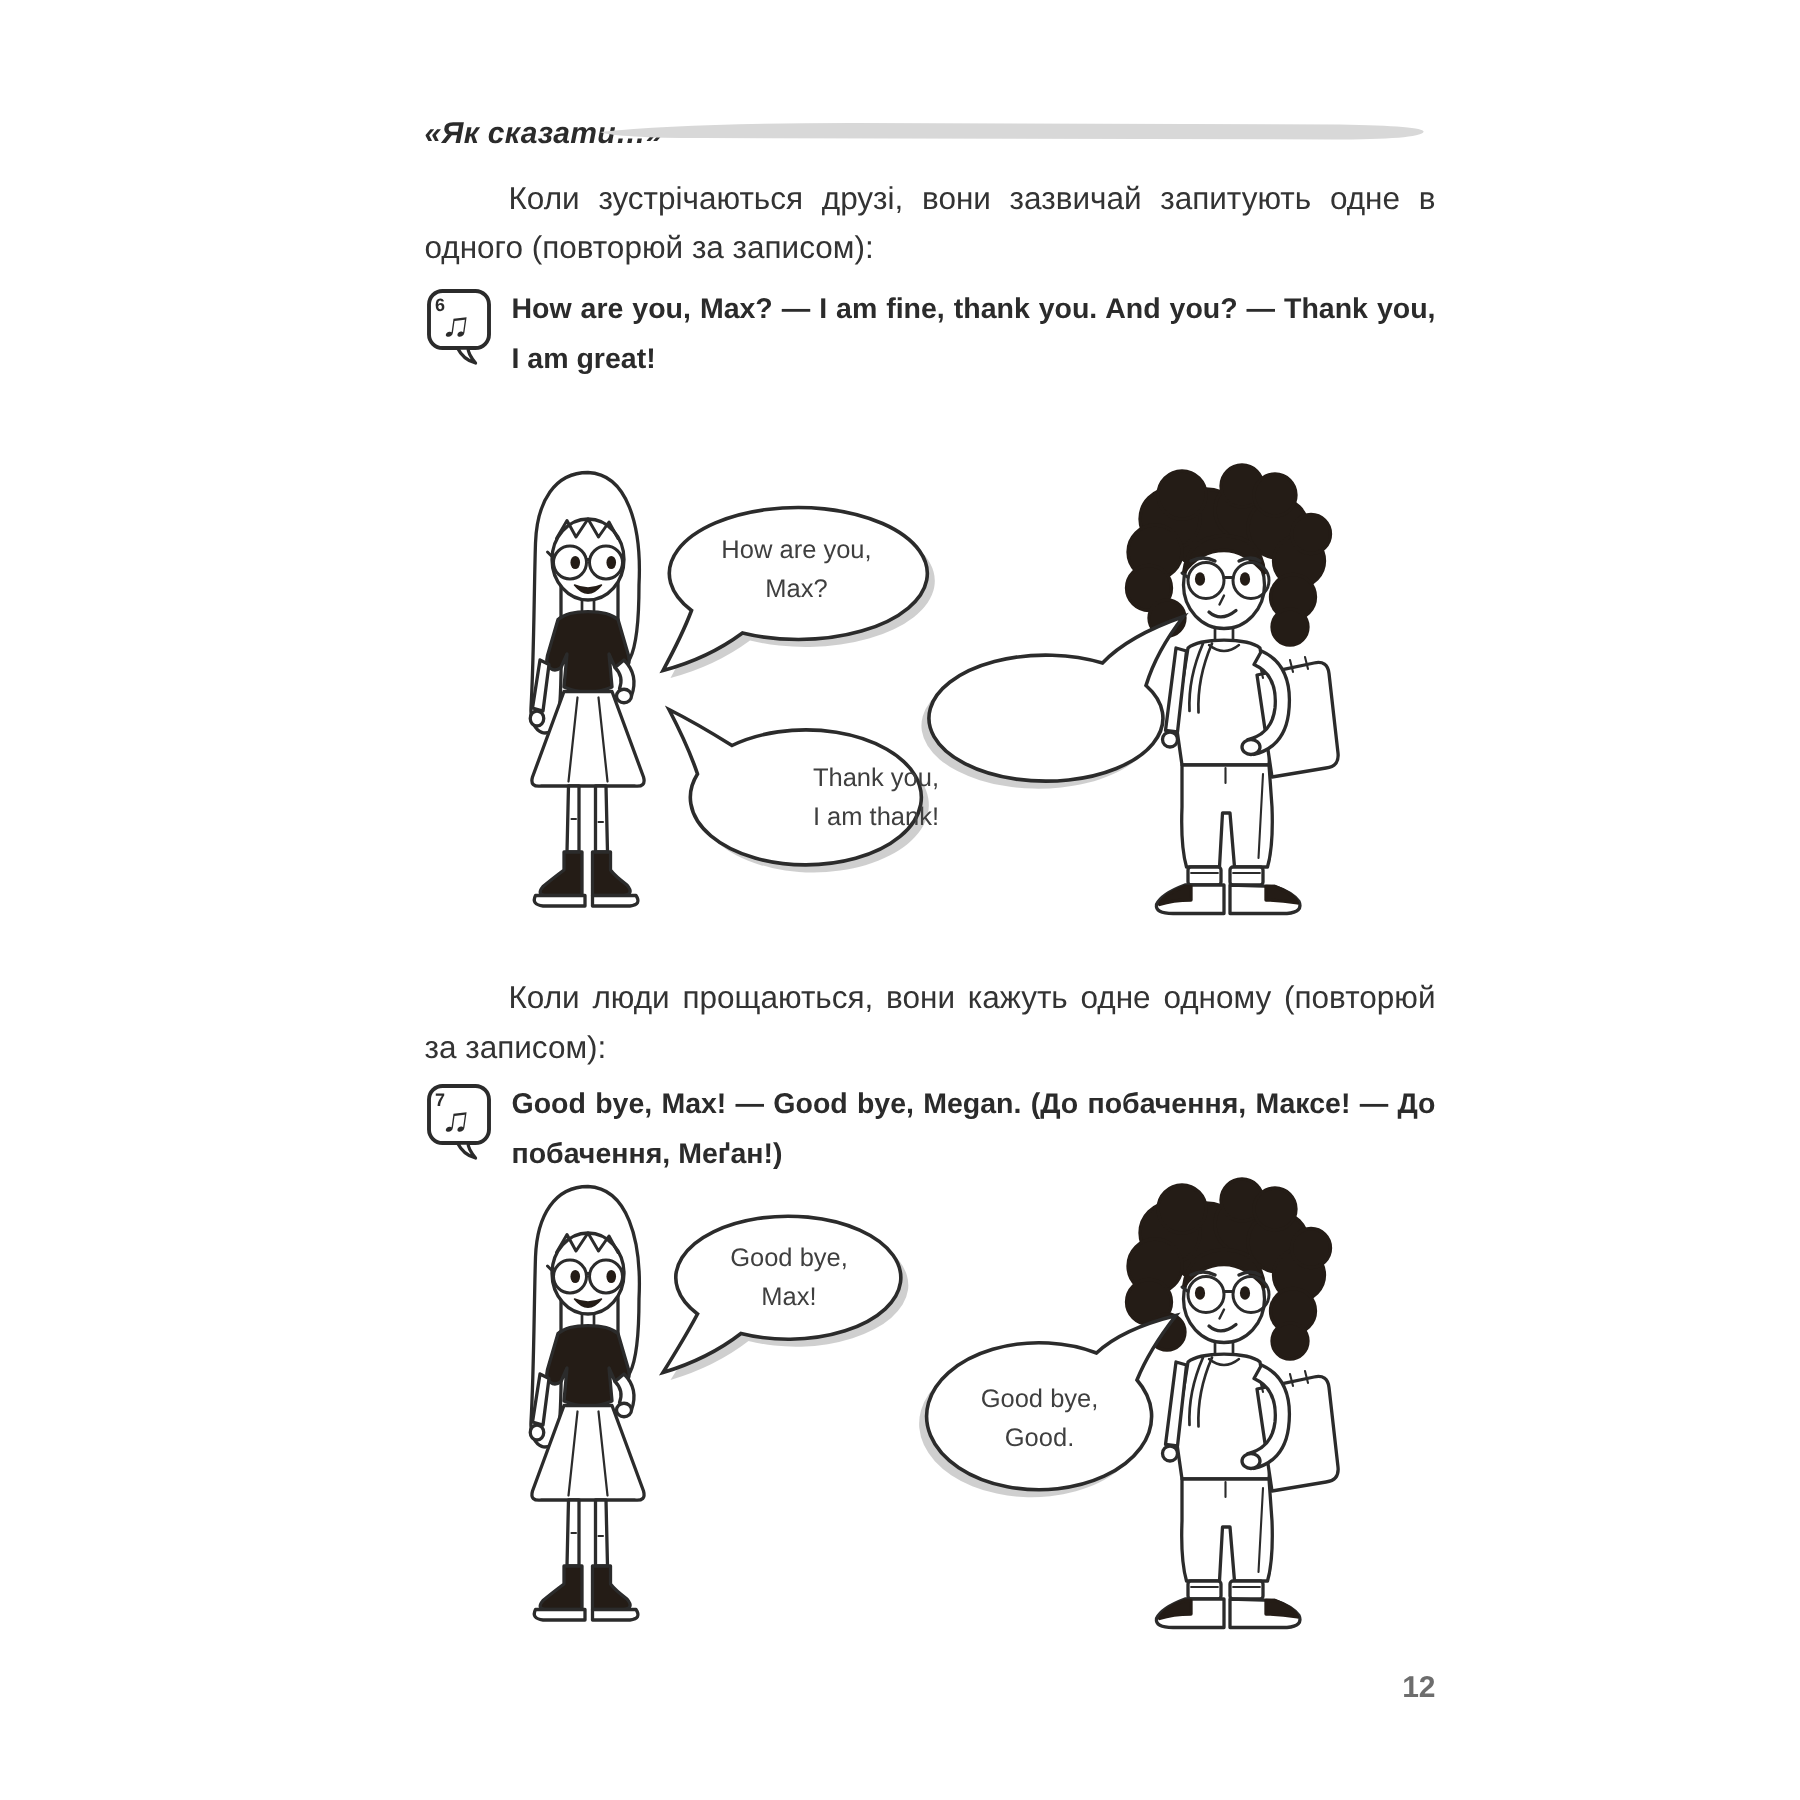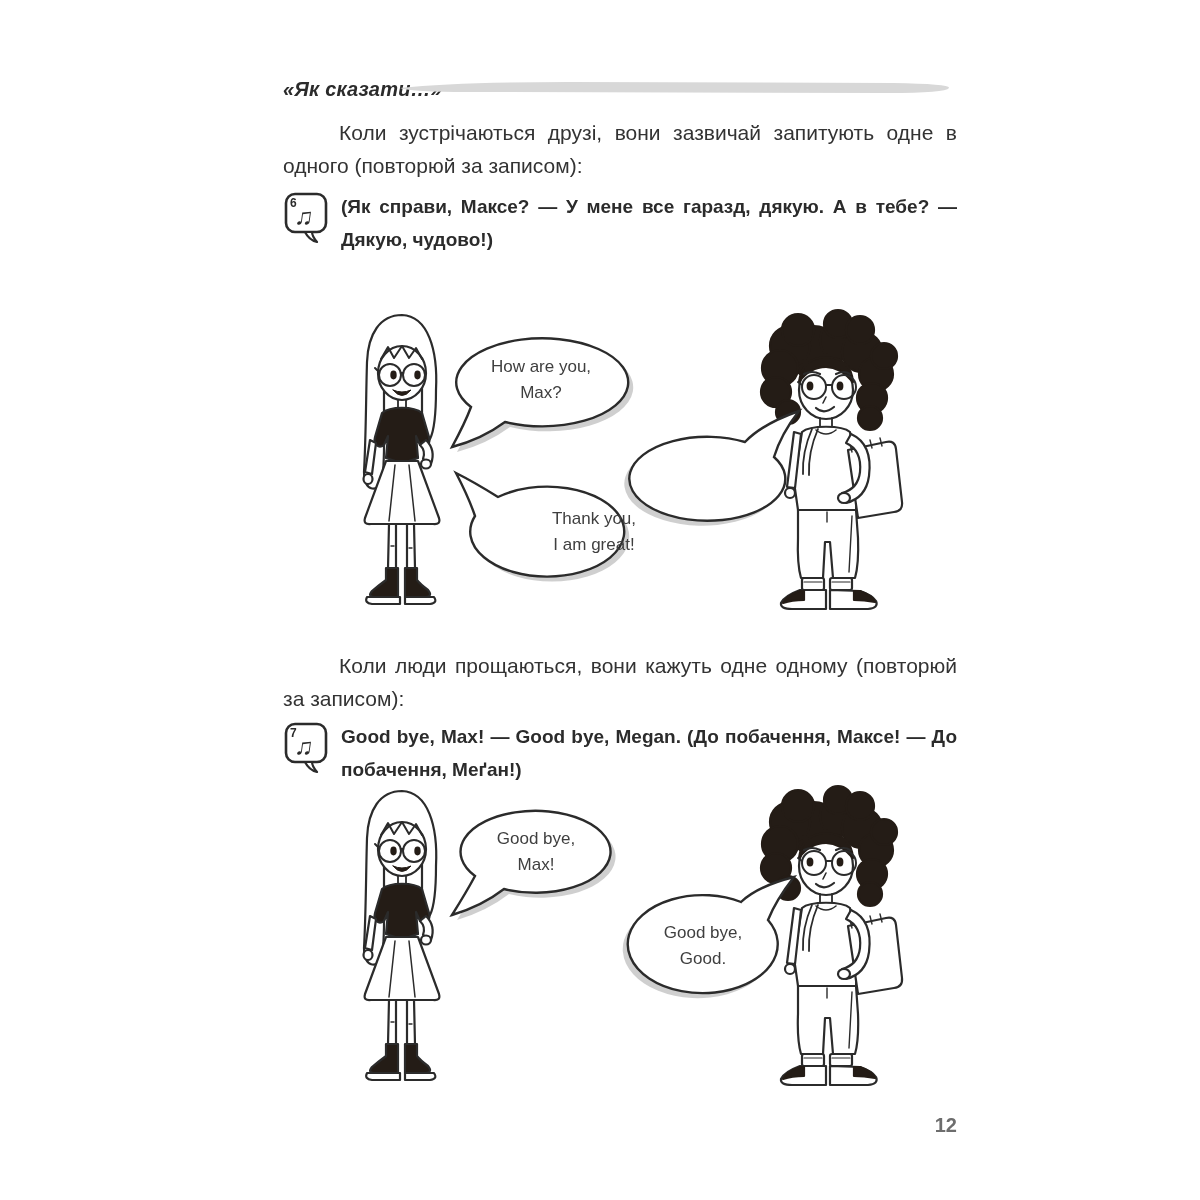--- a/index.html
+++ b/index.html
@@ -22,21 +22,21 @@
   #para1{top:116px;}
   #para2{top:649px;}
   .dialog{left:284px;width:676px;display:flex;align-items:flex-start;}
   #dialog6{top:190px;}
   #dialog7{top:720px;}
   .dialog .dtext{
     margin-left:13px;width:616px;font-size:19px;font-weight:bold;
     line-height:33px;text-align:justify;color:#2b2b2b;
   }
   .track-icon{flex:0 0 44px;margin-top:2px;}
-  .scene{left:294px;width:674px;}
+  .scene{left:284px;width:674px;}
   #scene1{top:306px;height:322px;}
   #scene2{top:780px;height:318px;}
   .scene svg.art{position:absolute;left:0;top:0;}
   .btext{
     position:absolute;transform:translate(-50%,-50%);text-align:center;
     font-size:17px;line-height:26px;color:#3f3f3f;white-space:nowrap;
   }
   .pagenum{
     left:283px;top:1114px;width:674px;text-align:right;
     font-size:20px;font-weight:bold;color:#6d6d6d;
@@ -53,21 +53,21 @@
 <div class="abs para indent" id="para1">Коли зустрічаються друзі, вони зазвичай запитують одне в одного (повторюй за записом):</div>
 
 <div class="abs dialog" id="dialog6">
   <svg class="track-icon" width="44" height="52" viewBox="0 0 44 52">
     <rect x="2" y="2" width="40" height="38" rx="9" fill="#fff" stroke="#2b2b2b" stroke-width="2.6"></rect>
     <path d="M21 40 Q25 48 33 50 Q28 44 28 40 Z" fill="#fff" stroke="#2b2b2b" stroke-width="2.2" stroke-linejoin="round"></path>
     <text x="6" y="15" font-size="12" font-weight="bold" fill="#2b2b2b">6</text>
     <text x="11" y="33" font-size="25" fill="#2b2b2b" transform="rotate(8 22 24)">♫</text>
   </svg>
   <div class="dtext">
-    <div>(Як справи, Максе? — У мене все гаразд, дякую. А в тебе? — Дякую, чудово!)</div>
+    <div>How are you, Max? — I am fine, thank you. And you? — Thank you, I am great!</div>
   </div>
 </div>
 
 <div class="abs scene" id="scene1">
   <svg class="art" width="674" height="322" viewBox="0 0 674 322">
     <defs>
       <g id="girl-def" stroke="#2b2b2b" stroke-width="2.2" stroke-linecap="round" stroke-linejoin="round" fill="#fff">
         <path d="M40 3 C18 3 6 22 5 50 C4 82 4 125 2 160 C1 178 16 183 20 167 C23 154 22 118 22 96 L22 72 C22 48 29 38 40 37 C54 38 60 50 60 72 L60 110 C60 127 64 134 68 127 C73 117 74 96 74 78 C76 38 66 4 40 3 Z"></path>
         <ellipse cx="40" cy="61" rx="24" ry="27"></ellipse>
         <path d="M19 47 L26 35 L32 46 M32 46 L40 34 L47 46 M47 46 L54 36 L60 47" fill="none" stroke-width="2"></path>
@@ -163,21 +163,21 @@
       <path d="M451 136 Q468 118 505 105 Q487 128 480 151 A78 42 0 1 1 451 136 Z" transform="translate(-5,5)" fill="#c7c7c7" stroke="none" opacity="0.85"></path>
       <path d="M451 136 Q468 118 505 105 Q487 128 480 151 A78 42 0 1 1 451 136 Z" fill="#fff" stroke="#2b2b2b" stroke-width="2.4"></path>
     </g>
   </svg>
   <div class="btext" style="left:247px;top:74px;">
     <div>How are you,</div>
       <div>Max?</div>
   </div>
   <div class="btext" style="left:253px;top:226px;margin-left:47px;">
     <div>Thank you,</div>
-      <div>I am great!</div>
+      <div>I am thank!</div>
   </div>
 </div>
 
 <div class="abs para indent" id="para2">Коли люди прощаються, вони кажуть одне одному (повторюй за записом):</div>
 
 <div class="abs dialog" id="dialog7">
   <svg class="track-icon" width="44" height="52" viewBox="0 0 44 52">
     <rect x="2" y="2" width="40" height="38" rx="9" fill="#fff" stroke="#2b2b2b" stroke-width="2.6"></rect>
     <path d="M21 40 Q25 48 33 50 Q28 44 28 40 Z" fill="#fff" stroke="#2b2b2b" stroke-width="2.2" stroke-linejoin="round"></path>
     <text x="6" y="15" font-size="12" font-weight="bold" fill="#2b2b2b">7</text>

